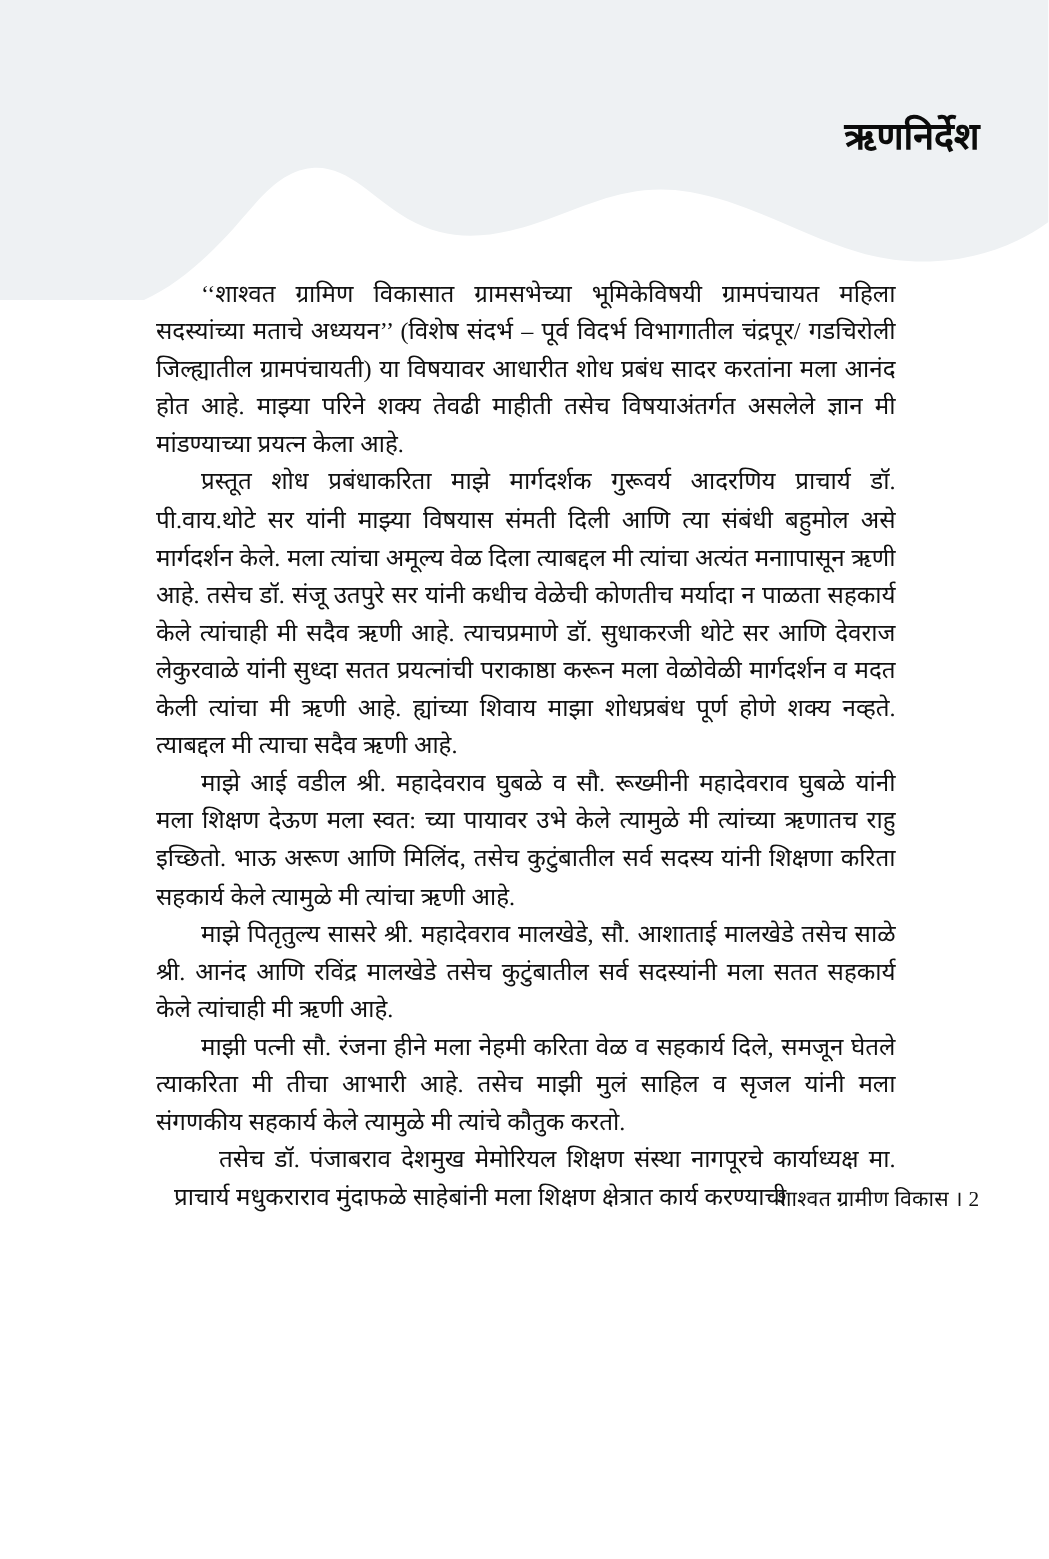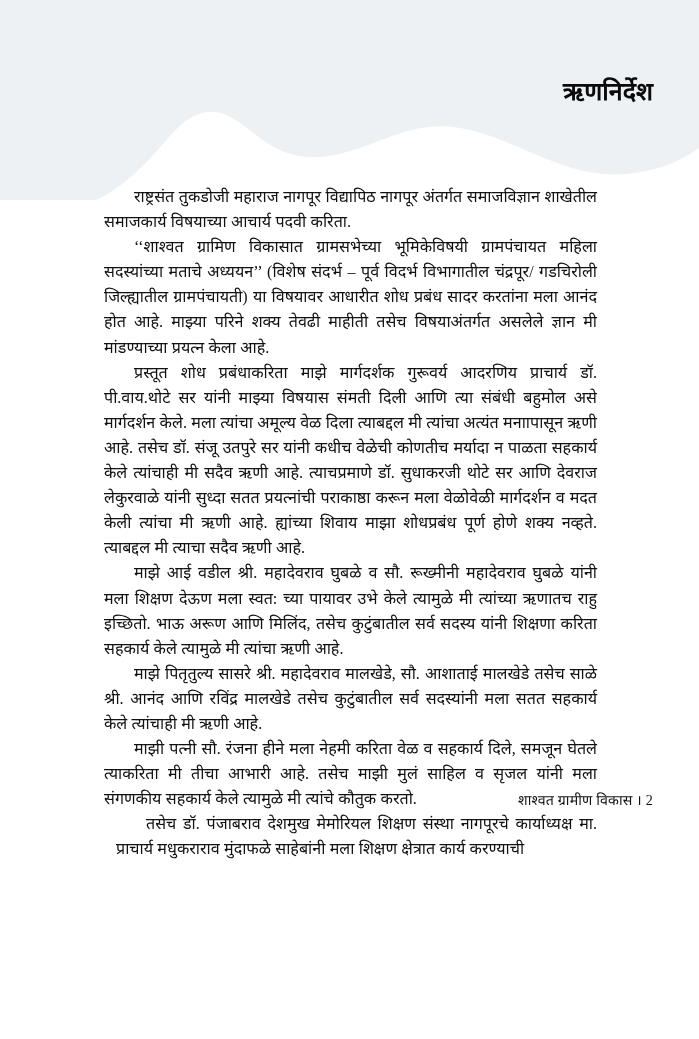--- a/index.html
+++ b/index.html
@@ -106,21 +106,20 @@
                C248,132 232,110 208,112
                C186,114 172,134 156,152
                C138,172 118,190 96,200
                L0,200 Z" fill="#eef1f3"></path>
     </svg>
   </div>
 
   <div class="chapter-title">ऋणनिर्देश</div>
 
   <div class="content">
-    <p class="para">राष्ट्रसंत तुकडोजी महाराज नागपूर विद्यापिठ नागपूर अंतर्गत समाजविज्ञान शाखेतील समाजकार्य विषयाच्या आचार्य पदवी करिता.</p>
     <p class="para">‘‘शाश्वत ग्रामिण विकासात ग्रामसभेच्या भूमिकेविषयी ग्रामपंचायत महिला सदस्यांच्या मताचे अध्ययन’’ (विशेष संदर्भ – पूर्व विदर्भ विभागातील चंद्रपूर/ गडचिरोली जिल्ह्यातील ग्रामपंचायती) या विषयावर आधारीत शोध प्रबंध सादर करतांना मला आनंद होत आहे. माझ्या परिने शक्य तेवढी माहीती तसेच विषयाअंतर्गत असलेले ज्ञान मी मांडण्याच्या प्रयत्न केला आहे.</p>
     <p class="para">प्रस्तूत शोध प्रबंधाकरिता माझे मार्गदर्शक गुरूवर्य आदरणिय प्राचार्य डॉ. पी.वाय.थोटे सर यांनी माझ्या विषयास संमती दिली आणि त्या संबंधी बहुमोल असे मार्गदर्शन केले. मला त्यांचा अमूल्य वेळ दिला त्याबद्दल मी त्यांचा अत्यंत मनाापासून ऋणी आहे. तसेच डॉ. संजू उतपुरे सर यांनी कधीच वेळेची कोणतीच मर्यादा न पाळता सहकार्य केले त्यांचाही मी सदैव ऋणी आहे. त्याचप्रमाणे डॉ. सुधाकरजी थोटे सर आणि देवराज लेकुरवाळे यांनी सुध्दा सतत प्रयत्नांची पराकाष्ठा करून मला वेळोवेळी मार्गदर्शन व मदत केली त्यांचा मी ऋणी आहे. ह्यांच्या शिवाय माझा शोधप्रबंध पूर्ण होणे शक्य नव्हते. त्याबद्दल मी त्याचा सदैव ऋणी आहे.</p>
     <p class="para">माझे आई वडील श्री. महादेवराव घुबळे व सौ. रूख्मीनी महादेवराव घुबळे यांनी मला शिक्षण देऊण मला स्वत: च्या पायावर उभे केले त्यामुळे मी त्यांच्या ऋणातच राहु इच्छितो. भाऊ अरूण आणि मिलिंद, तसेच कुटुंबातील सर्व सदस्य यांनी शिक्षणा करिता सहकार्य केले त्यामुळे मी त्यांचा ऋणी आहे.</p>
     <p class="para">माझे पितृतुल्य सासरे श्री. महादेवराव मालखेडे, सौ. आशाताई मालखेडे तसेच साळे श्री. आनंद आणि रविंद्र मालखेडे तसेच कुटुंबातील सर्व सदस्यांनी मला सतत सहकार्य केले त्यांचाही मी ऋणी आहे.</p>
     <p class="para">माझी पत्नी सौ. रंजना हीने मला नेहमी करिता वेळ व सहकार्य दिले, समजून घेतले त्याकरिता मी तीचा आभारी आहे. तसेच माझी मुलं साहिल व सृजल यांनी मला संगणकीय सहकार्य केले त्यामुळे मी त्यांचे कौतुक करतो.</p>
     <p class="para">तसेच डॉ. पंजाबराव देशमुख मेमोरियल शिक्षण संस्था नागपूरचे कार्याध्यक्ष मा. प्राचार्य मधुकराराव मुंदाफळे साहेबांनी मला शिक्षण क्षेत्रात कार्य करण्याची</p>
   </div>
 
   <div class="footer">शाश्वत ग्रामीण विकास । 2</div>
 

